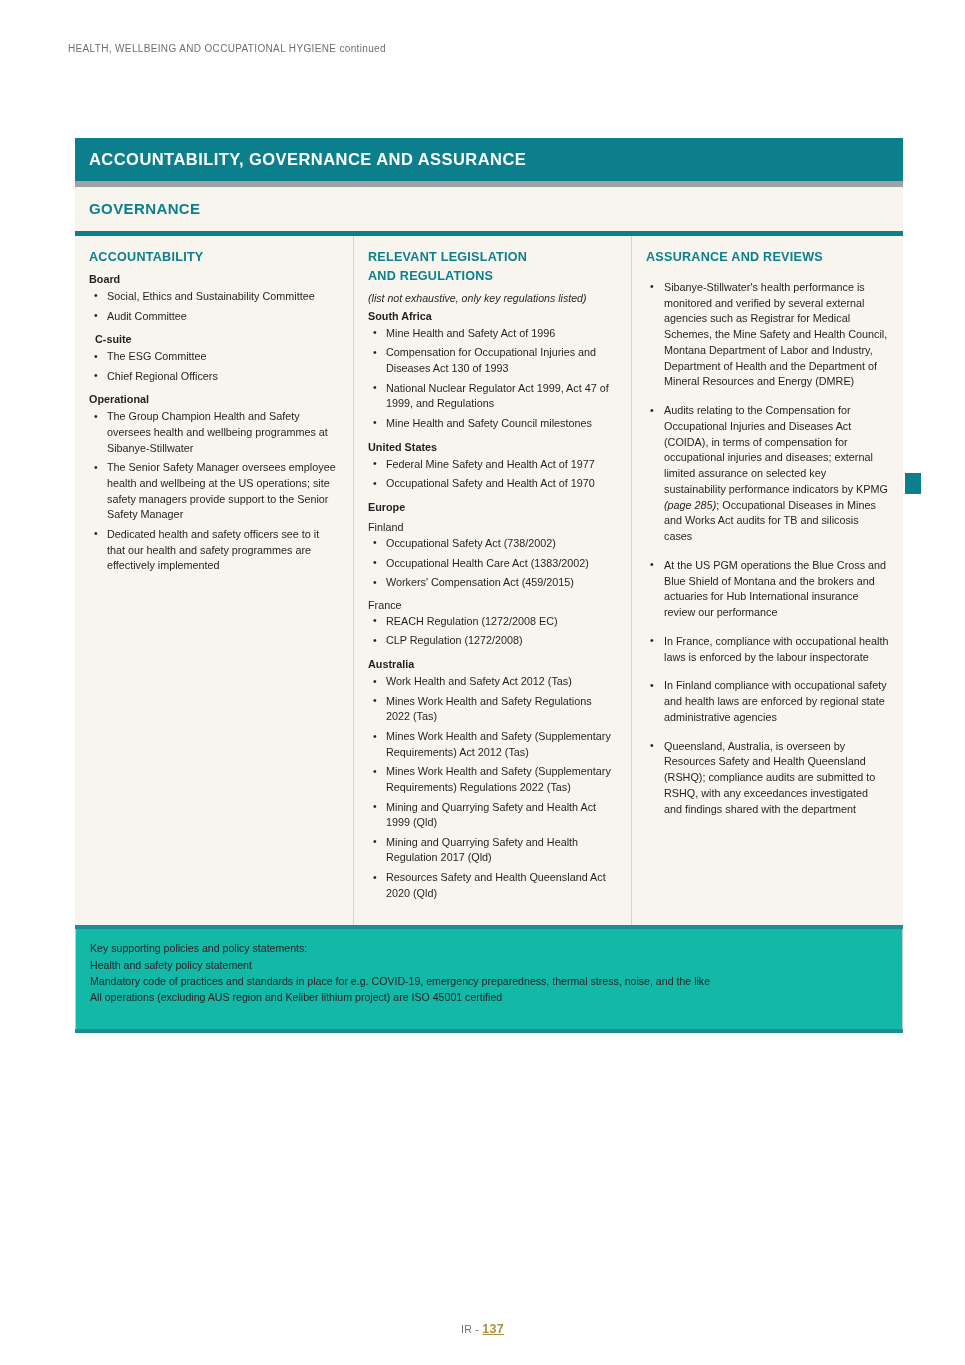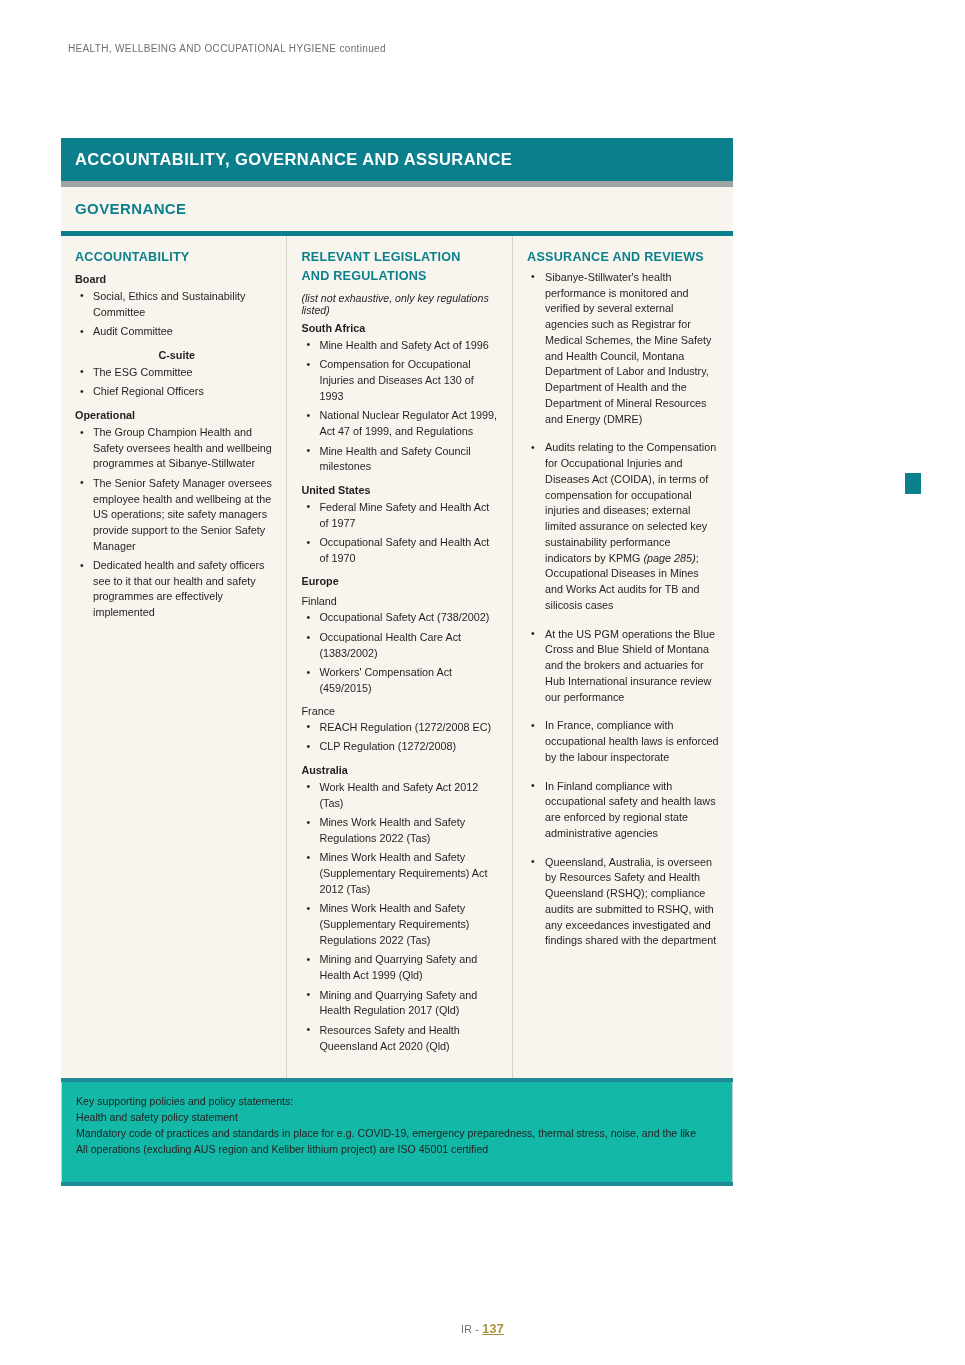--- a/index.html
+++ b/index.html
@@ -27,23 +27,23 @@
     font-size: 10px;
     letter-spacing: 0.35px;
     color: #6e6e70;
     white-space: nowrap;
   }
   .running-header .rh-main { font-weight: 400; }
 
   
   .block {
     position: absolute;
-    left: 61px;
+    left: 75px;
     top: 138px;
-    width: 672px;
+    width: 828px;
   }
 
   .banner {
     background: #0c7f8c;
     color: #ffffff;
     font-size: 16.5px;
     font-weight: 700;
     letter-spacing: 0.45px;
     padding: 12px 14px 12px 14px;
     line-height: 1.15;
@@ -93,21 +93,21 @@
   }
 
   .subhead {
     color: #231f20;
     font-size: 10.8px;
     font-weight: 700;
     margin-top: 9px;
     margin-bottom: 4px;
   }
   .subhead.first { margin-top: 2px; }
-  .subhead-indent { padding-left: 6px; text-align: center; }
+  .subhead-indent { padding-left: 6px; }
 
   .plainhead {
     color: #231f20;
     font-size: 10.8px;
     font-weight: 400;
     margin-top: 8px;
     margin-bottom: 3px;
   }
 
   .note-italic {
@@ -136,21 +136,21 @@
     left: 5px;
     top: -0.5px;
     color: #231f20;
     font-size: 10.5px;
   }
 
   
   .col-3 ul.bl > li { margin-bottom: 13px; line-height: 1.46; }
   .col-3 ul.bl > li::before { left: 4px; }
 
-  .col-3 .col-title { margin-bottom: 3px; }
+  .col-3 .col-title { margin-bottom: 13px; }
 
   .ital { font-style: italic; }
 
   
   .content-bottom-rule {
     height: 4px;
     background: #1f8a98;
   }
 
   .keybox {

